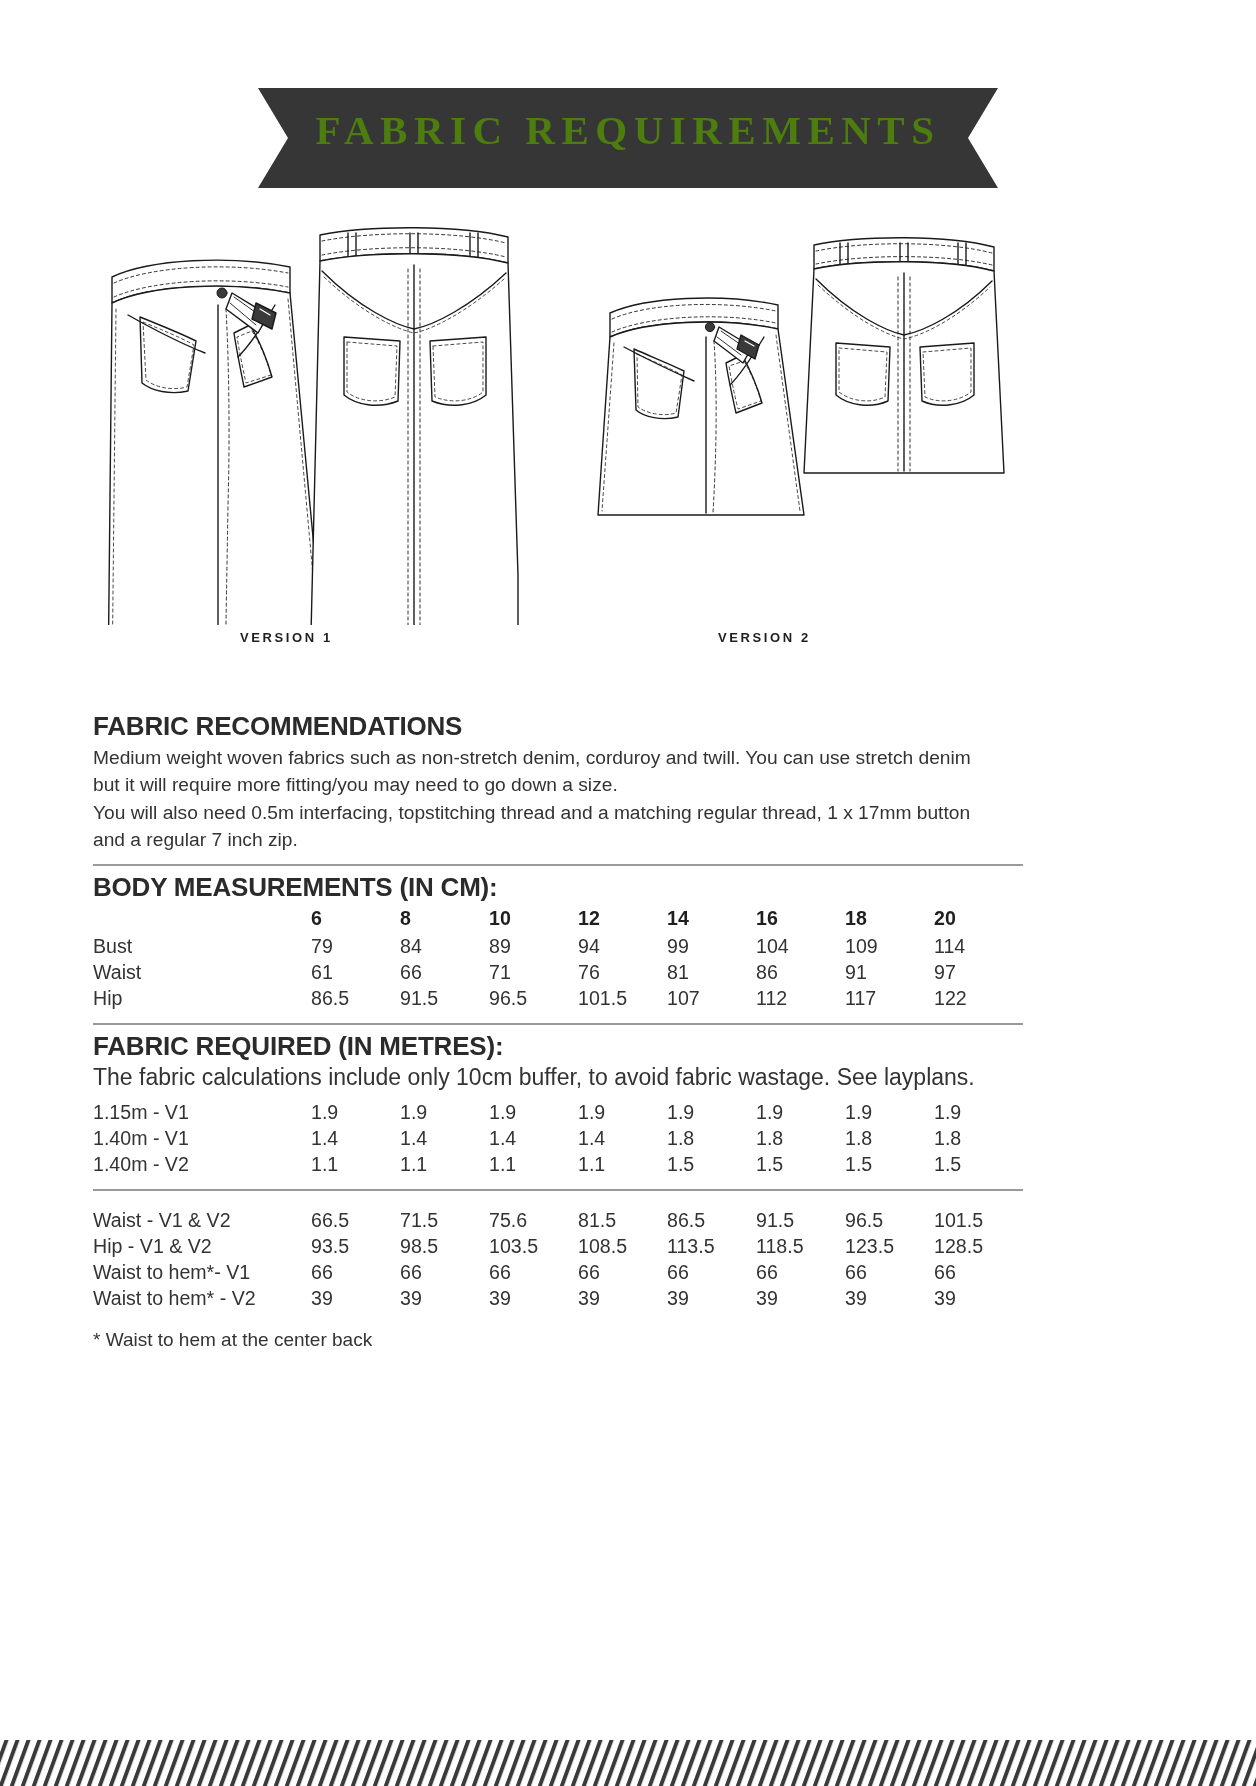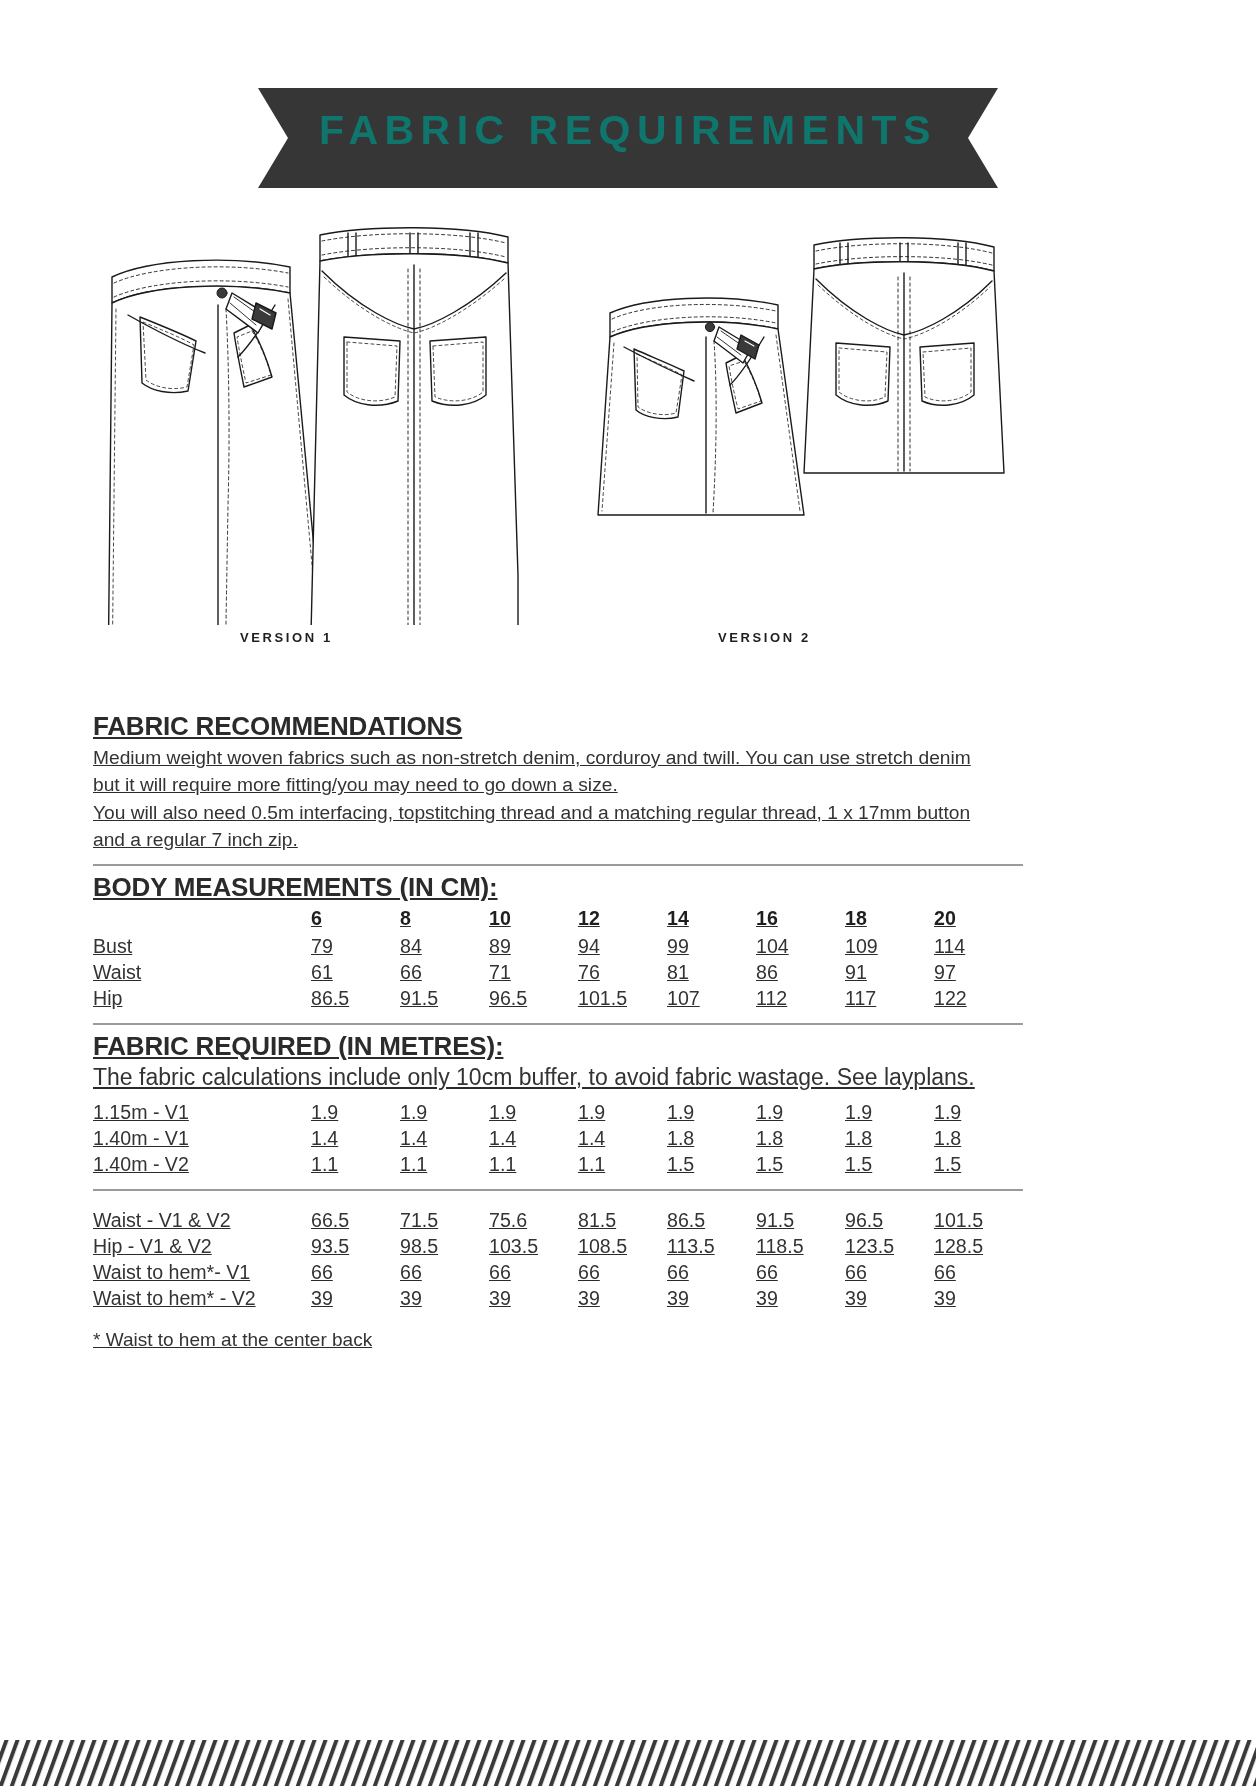--- a/index.html
+++ b/index.html
@@ -19,24 +19,24 @@
   }
   .banner-outer {
     position: relative; width: 740px; height: 100px;
   }
   .ribbon {
     position: absolute; left: 0; top: 0; width: 740px; height: 100px;
   }
   .banner-title {
     position: absolute; left:0; top:0; width: 740px; height: 84px;
     display:flex; align-items:center; justify-content:center;
-    color: #0f766e;
+    color: #4d7c0f;
     font-size: 41px; font-weight: bold;
     letter-spacing: 6.5px;
-    font-family: Liberation Sans, sans-serif;
+    font-family: Liberation Serif, serif;
   }
 
   
   .illos { position: absolute; left: 0; top: 205px; width: 1256px; height: 420px; }
   .illo-svg { display:block; }
 
   .version-labels {
     position: absolute; left: 0; top: 630px; width: 1256px; height: 40px;
   }
   .vlabel {
@@ -65,21 +65,21 @@
   table.grid { width: 930px; border-collapse: collapse; table-layout: fixed; }
   table.grid td, table.grid th {
     text-align: left; font-weight: normal;
     font-size: 19.6px; color: #333; padding: 1.5px 0;
     font-family: "Liberation Sans", sans-serif;
   }
   table.grid th { font-weight: bold; color: #1f1f1f; font-size: 19.6px; padding-bottom: 4px; }
   table.grid td.lbl, table.grid th.lbl { width: 218px; }
   table.grid td.num, table.grid th.num { width: 89px; }
 
-  .sect { margin-bottom: 2px; text-decoration: underline; }
+  .sect { margin-bottom: 2px; }
   .sub-note { font-size: 23px; color:#333; font-weight:300; margin: 1px 0 9px 0;}
   .footnote { font-size: 19px; color:#333; font-weight: 300; margin-top: 17px; }
   .spacer-10 { height: 10px; }
 
   
   .hatch {
     position: absolute; left: 0; bottom: 0; width: 1256px; height: 64px;
     overflow: hidden;
   }
 </style>

